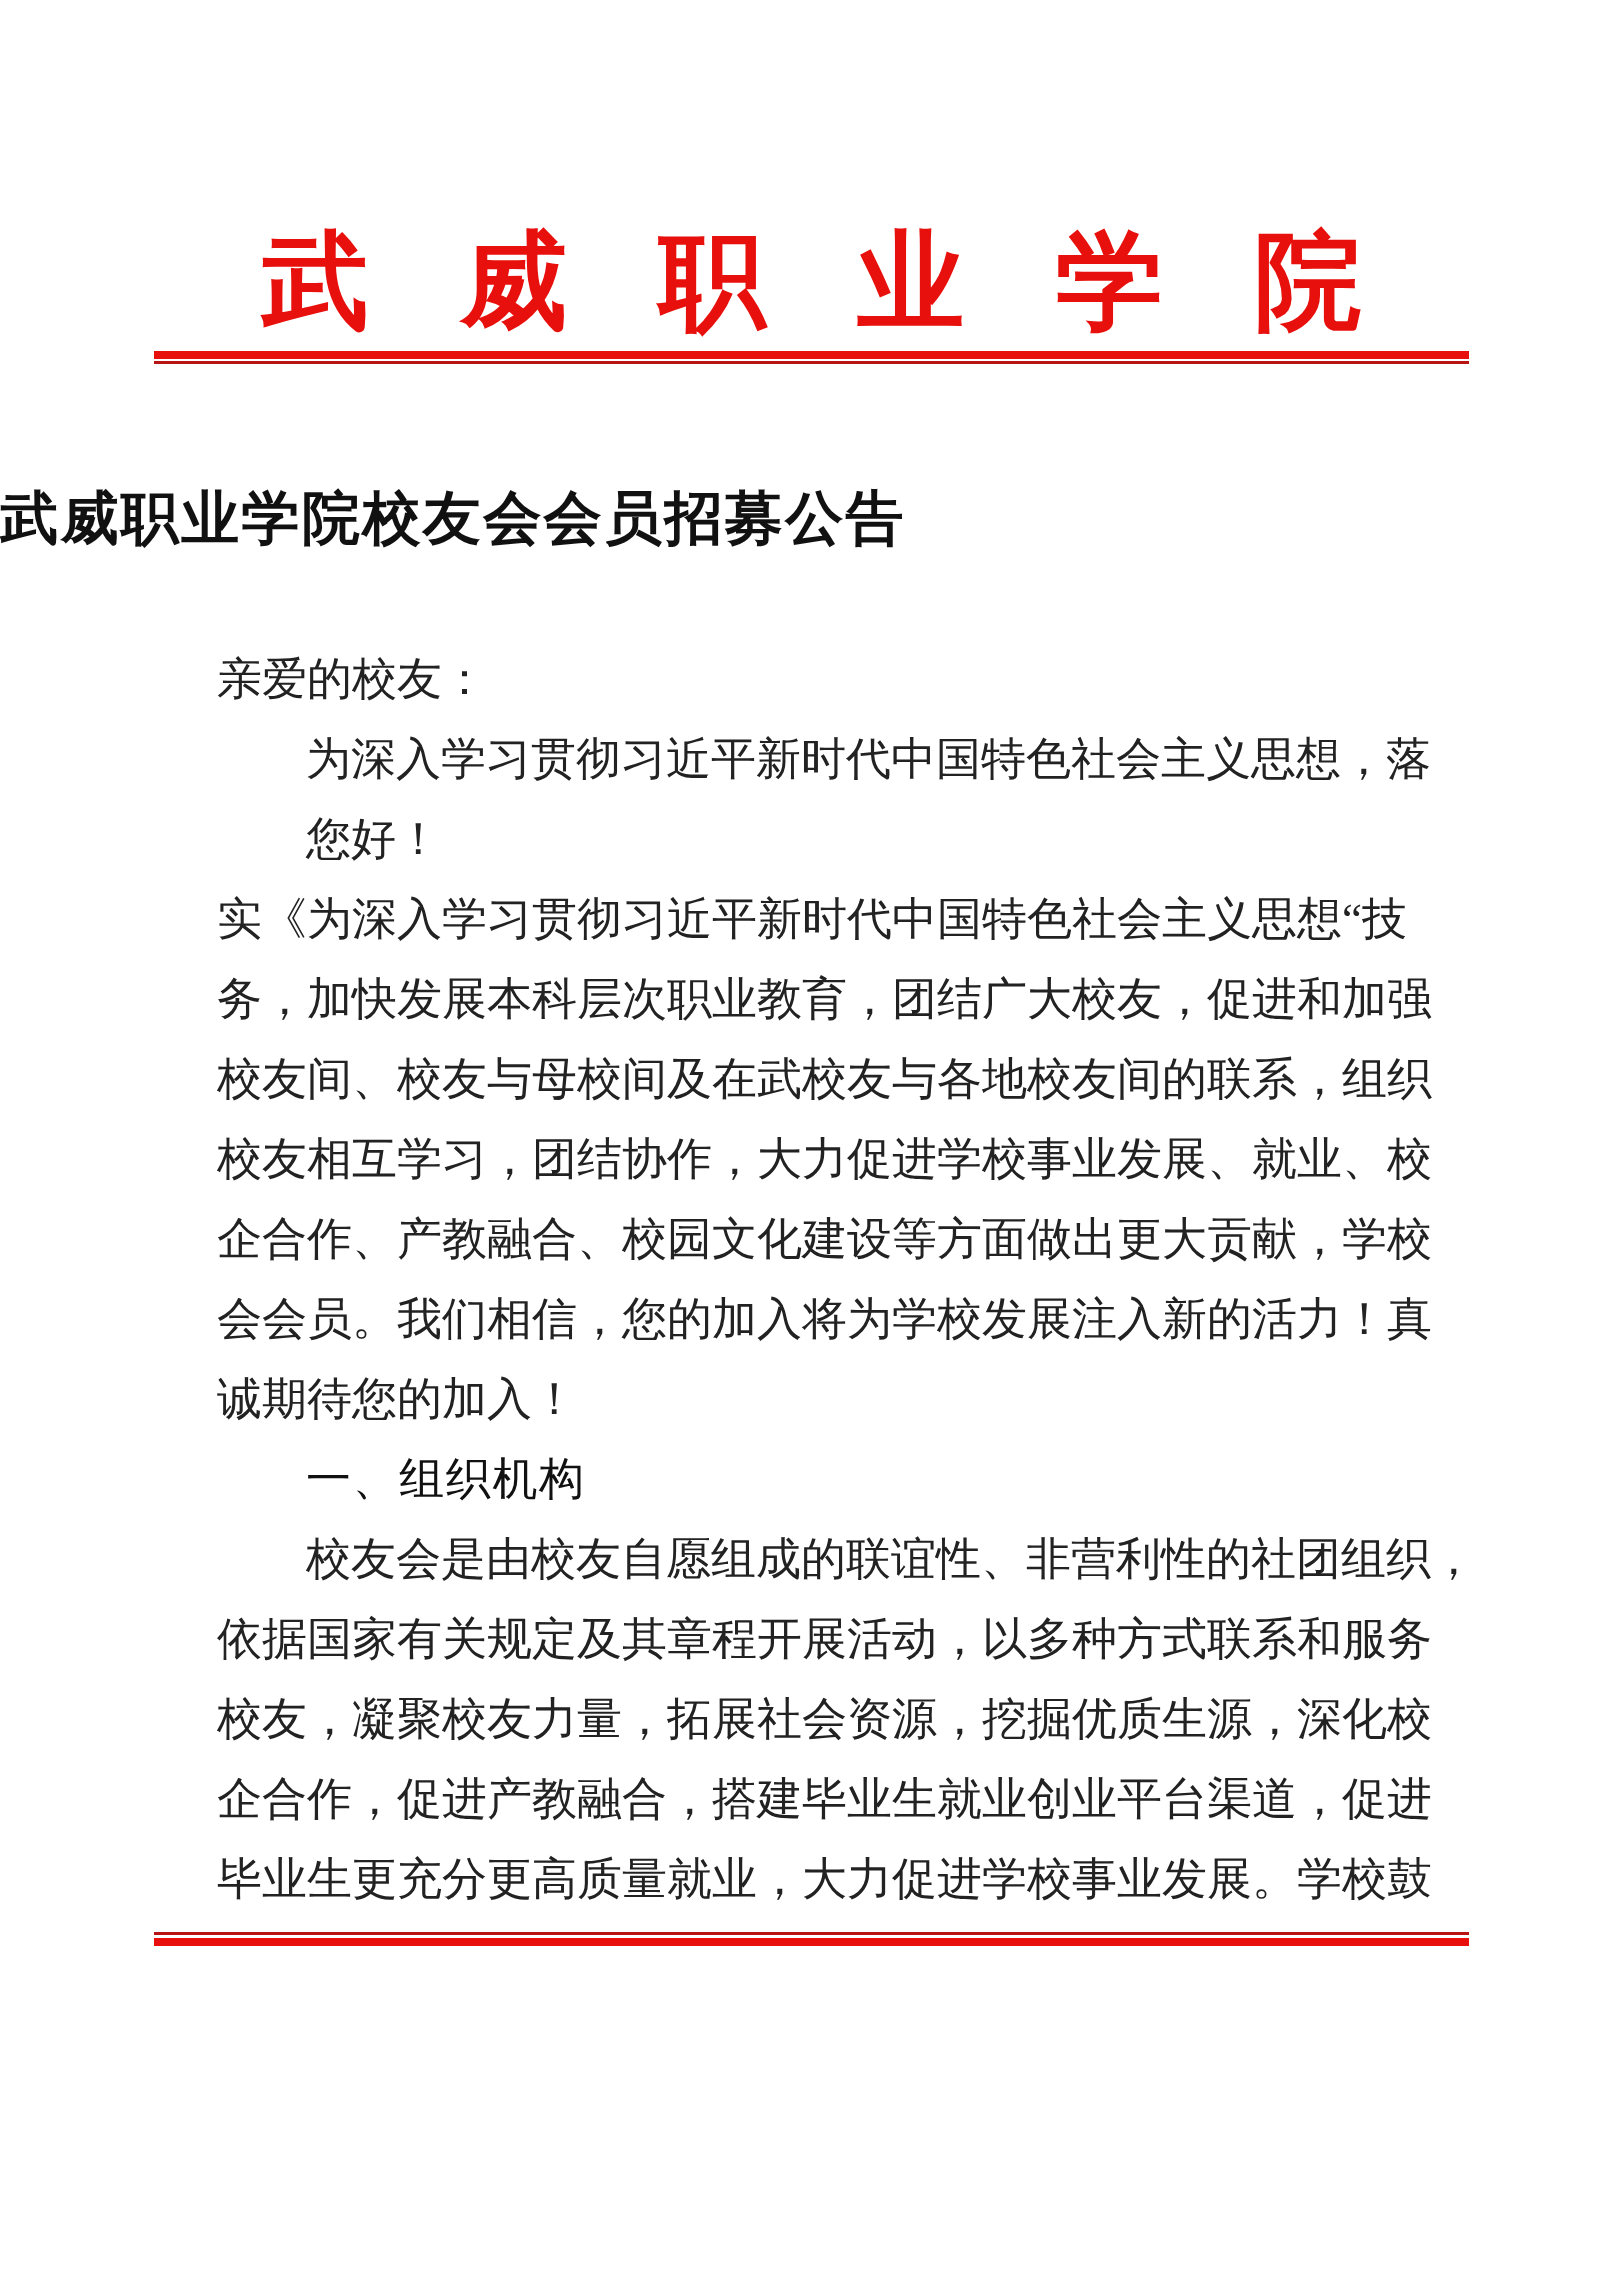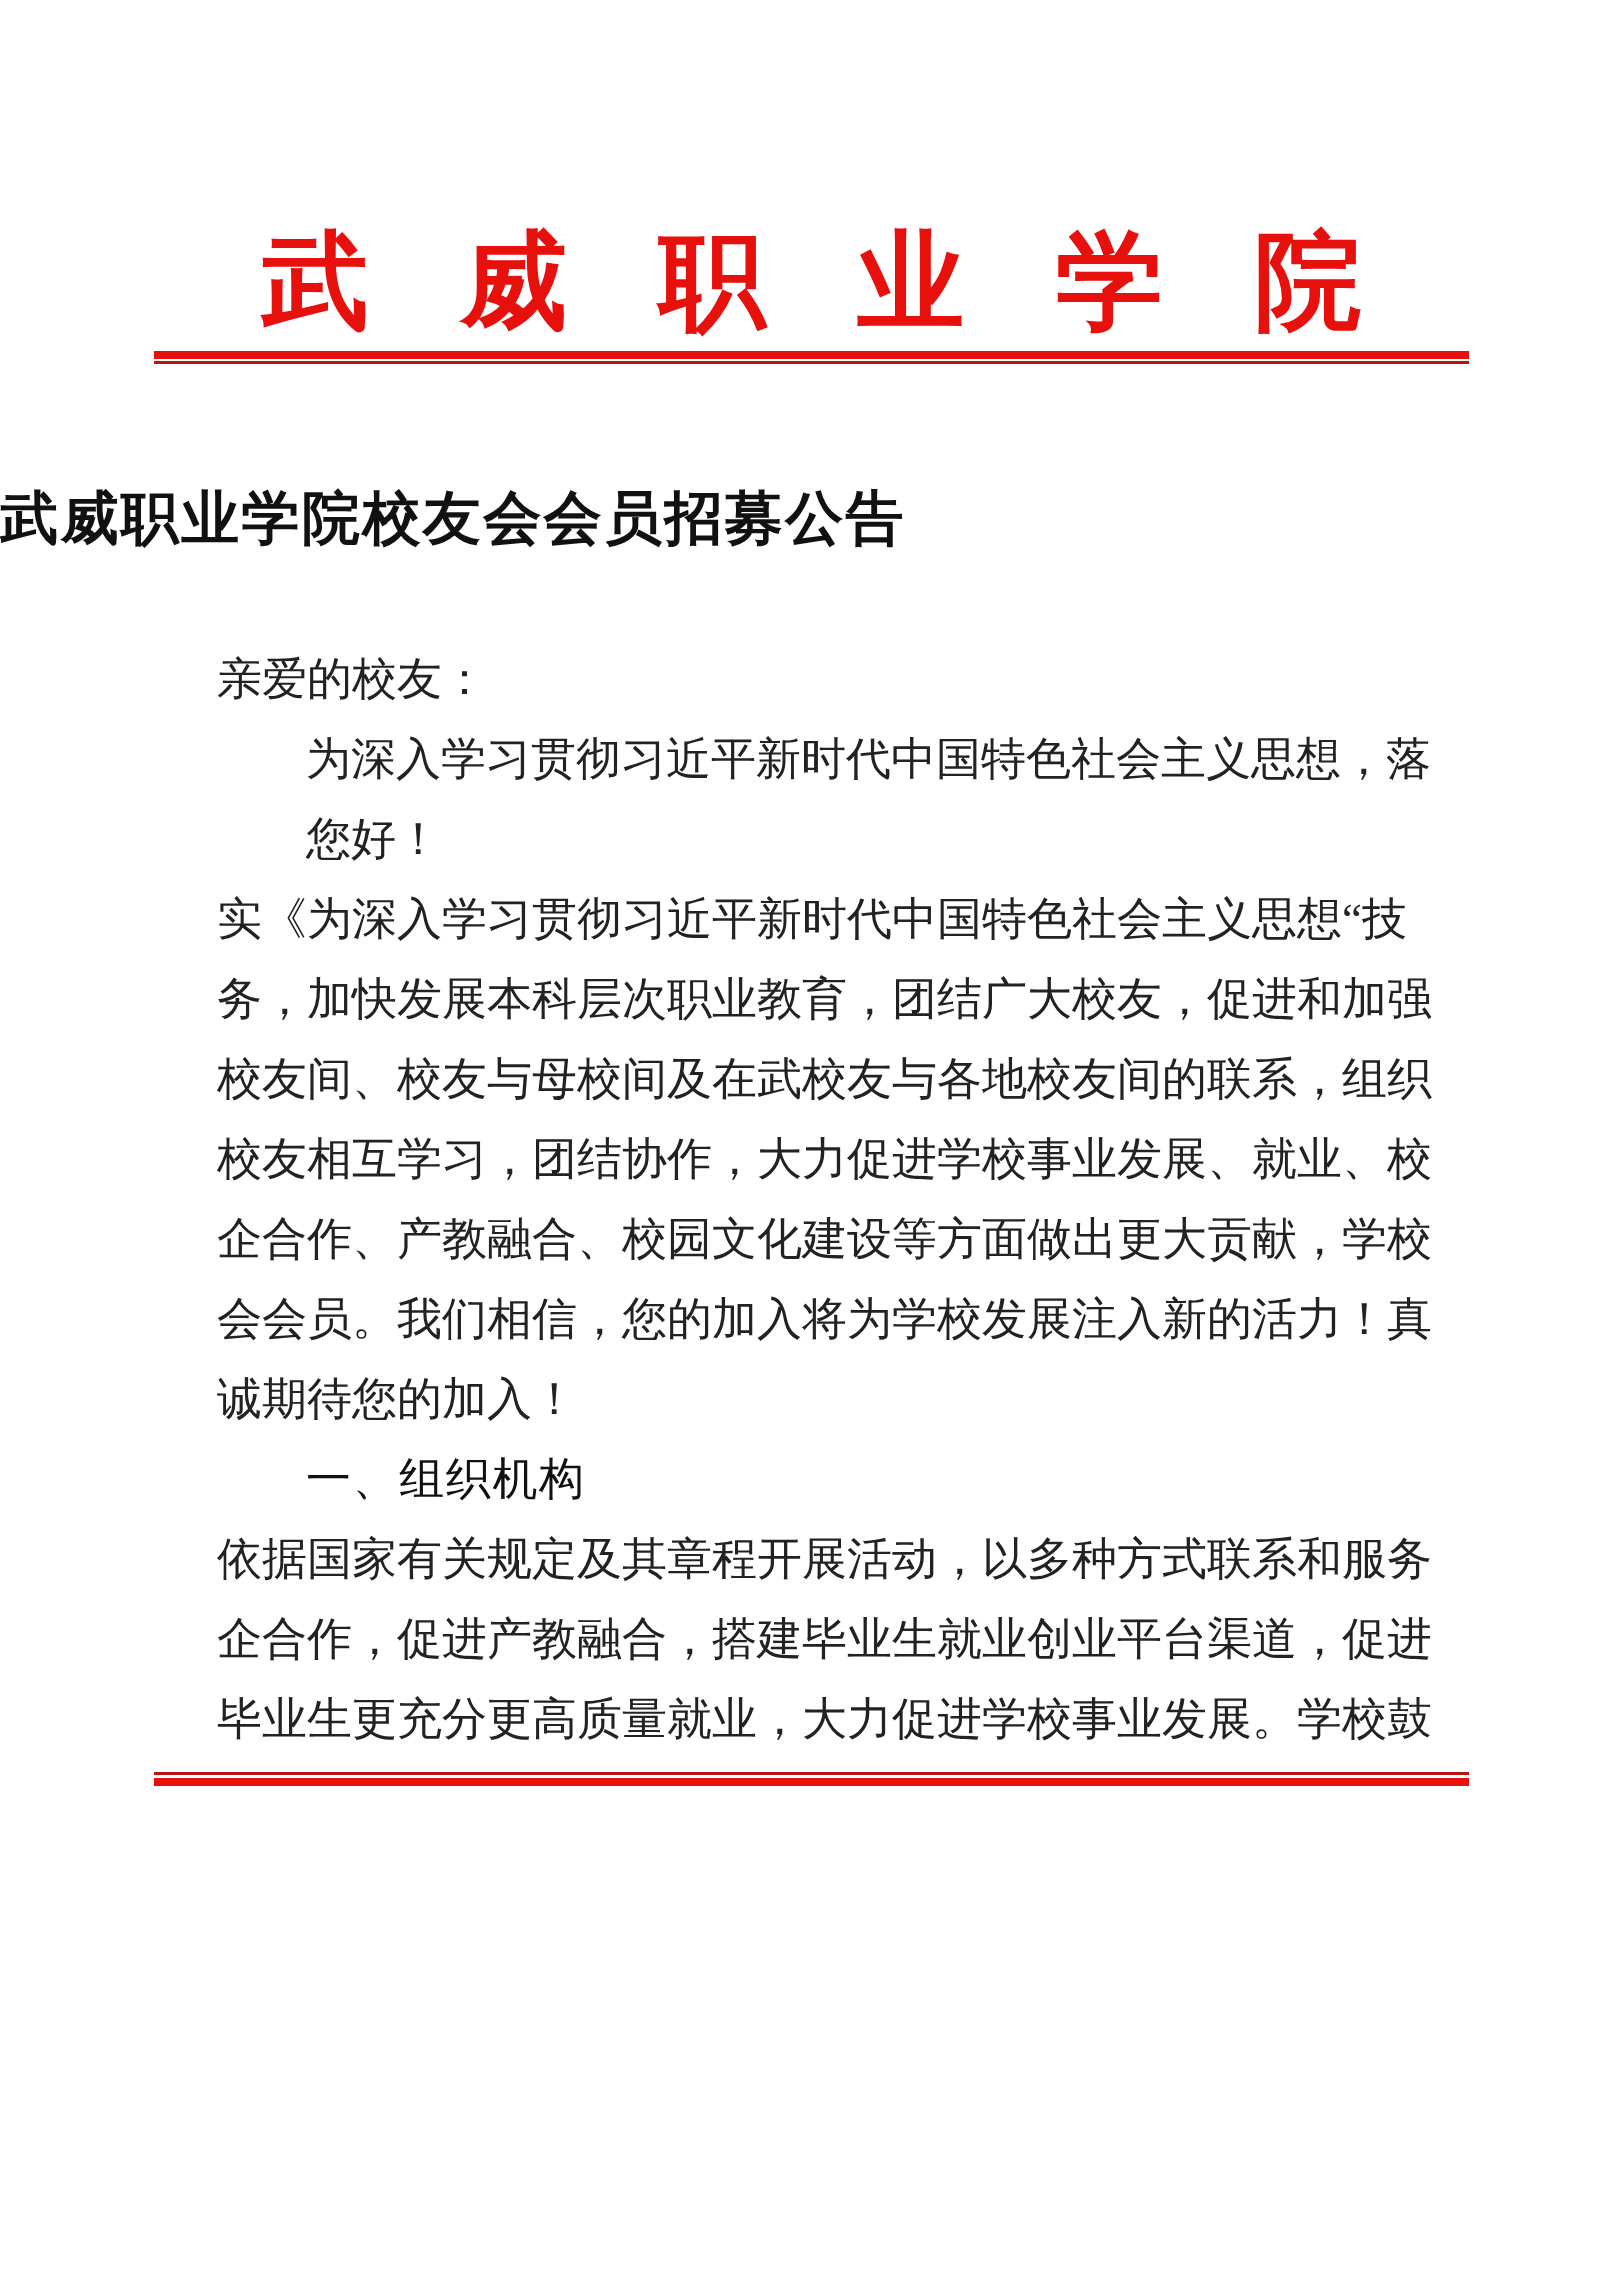--- a/index.html
+++ b/index.html
@@ -109,21 +109,23 @@
     <div class="bodyline">实《为深入学习贯彻习近平新时代中国特色社会主义思想“技</div>
     <div class="bodyline">务，加快发展本科层次职业教育，团结广大校友，促进和加强</div>
     <div class="bodyline">校友间、校友与母校间及在武校友与各地校友间的联系，组织</div>
     <div class="bodyline">校友相互学习，团结协作，大力促进学校事业发展、就业、校</div>
     <div class="bodyline">企合作、产教融合、校园文化建设等方面做出更大贡献，学校</div>
     <div class="bodyline">会会员。我们相信，您的加入将为学校发展注入新的活力！真</div>
     <div class="bodyline noj">诚期待您的加入！</div>
 
     <div class="section-heading">一、组织机构</div>
 
+    <div class="bodyline ind">校友会是由校友自愿组成的联谊性、非营利性的社团组织，</div>
     <div class="bodyline">依据国家有关规定及其章程开展活动，以多种方式联系和服务</div>
+    <div class="bodyline">校友，凝聚校友力量，拓展社会资源，挖掘优质生源，深化校</div>
     <div class="bodyline">企合作，促进产教融合，搭建毕业生就业创业平台渠道，促进</div>
     <div class="bodyline">毕业生更充分更高质量就业，大力促进学校事业发展。学校鼓</div>
   </div>
 
   <div class="rule rule-bottom">
     <div class="thin"></div>
     <div class="gap"></div>
     <div class="thick"></div>
   </div>
 

